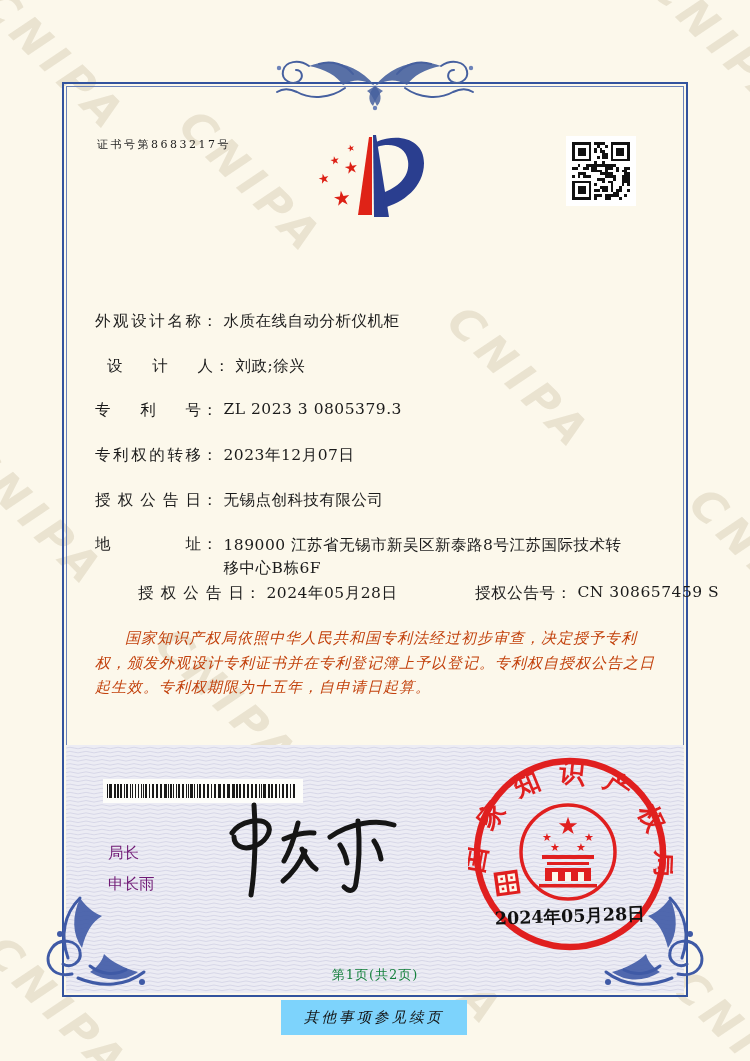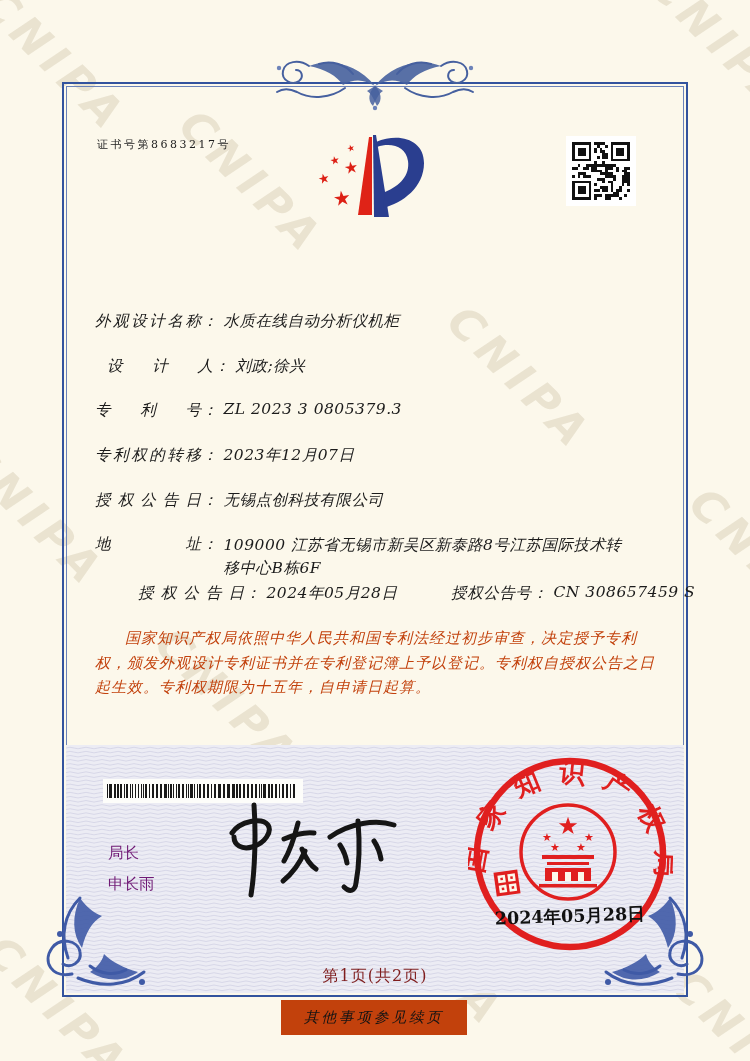--- a/index.html
+++ b/index.html
@@ -28,50 +28,50 @@
   .logo .star{position:absolute;color:#dd2015;line-height:1;
               font-family:"DejaVu Sans",sans-serif;}
 
   .qrbox{position:absolute;left:566px;top:136px;width:70px;height:70px;background:#ffffff;z-index:4;}
   .qrbox svg{position:absolute;left:6px;top:6px;}
 
   .title{position:absolute;left:62px;top:227px;width:626px;text-align:center;
          font-size:35px;font-weight:600;color:#111;letter-spacing:6px;z-index:4;}
 
   .fields{z-index:4;}
-  .frow{position:absolute;left:95px;font-size:15.5px;color:#1b1b1b;z-index:4;white-space:nowrap;font-style:italic;}
+  .frow{position:absolute;left:95px;font-size:15.5px;color:#1b1b1b;z-index:4;white-space:nowrap;}
   .frow .lbl{display:inline-block;width:106px;text-align:justify;text-align-last:justify;
              vertical-align:top;}
   .frow .colon{display:inline-block;margin-left:1px;}
   .frow .val{display:inline-block;margin-left:6px;letter-spacing:0.5px;vertical-align:top;}
   .frow .val.wrap{white-space:normal;width:408px;line-height:23px;}
-  .frow .pair2{position:absolute;left:313px;top:0;white-space:nowrap;}
+  .frow .pair2{position:absolute;left:337px;top:0;white-space:nowrap;}
   .frow .pair2 .lbl{width:80px;}
 
   .paras{position:absolute;left:95px;top:626px;width:563px;z-index:4;
          font-style:italic;font-size:15px;line-height:24.5px;color:#c2410c;
          letter-spacing:1px;}
   .paras p{margin:0 0 4px 0;text-indent:2em;}
 
   .barcode-box{position:absolute;left:103px;top:779px;width:200px;height:24px;
                background:#fdfdfa;z-index:4;}
   .barcode-box svg{position:absolute;left:4px;top:5px;}
 
   .signer{position:absolute;left:108px;top:838px;z-index:5;
           font-family:"DejaVu Sans","Liberation Sans",sans-serif;
           font-size:15.5px;color:#701a75;line-height:31px;}
   .sig-script{position:absolute;left:210px;top:793px;z-index:5;}
 
   .seal{position:absolute;left:468px;top:752px;width:205px;height:205px;z-index:5;}
 
   .pagenum{position:absolute;left:62px;top:966px;width:626px;text-align:center;
-           font-size:16px;color:#7f1d1d;z-index:5;letter-spacing:1px;}
+           font-size:13px;color:#15803d;z-index:5;letter-spacing:1px;}
 
   .contbox{position:absolute;left:281px;top:1000px;width:186px;height:35px;
-           background:#c2410c;z-index:4;text-align:center;line-height:35px;
+           background:#7dd3fc;z-index:4;text-align:center;line-height:35px;
            font-style:italic;font-size:14.5px;letter-spacing:3px;color:#141414;}
 
   .ornament-top{position:absolute;left:247px;top:48px;z-index:3;}
   .corner{position:absolute;z-index:3;}
   .corner.bl{left:38px;top:870px;}
   .corner.br{right:38px;top:870px;transform:scaleX(-1);}
 </style>
 </head>
 <body>
 
@@ -366,21 +366,21 @@
     <div class="frow" style="top:400px;">
       <span class="lbl">专利号</span><span class="colon">：</span><span class="val">ZL 2023 3 0805379.3</span>
     </div>
     <div class="frow" style="top:445px;">
       <span class="lbl">专利权的转移</span><span class="colon">：</span><span class="val">2023年12月07日</span>
     </div>
     <div class="frow" style="top:490px;">
       <span class="lbl">授权公告日</span><span class="colon">：</span><span class="val">无锡点创科技有限公司</span>
     </div>
     <div class="frow" style="top:534px;">
-      <span class="lbl">地址</span><span class="colon">：</span><span class="val wrap">109000 江苏省无锡市新吴区新泰路8号江苏国际技术转移中心B栋6F</span>
+      <span class="lbl">地址</span><span class="colon">：</span><span class="val wrap">189000 江苏省无锡市新吴区新泰路8号江苏国际技术转移中心B栋6F</span>
     </div>
     <div class="frow" style="top:583px;margin-left:43px;">
       <span class="lbl">授权公告日</span><span class="colon">：</span><span class="val">2024年05月28日</span>
       <span class="pair2">
         <span class="lbl">授权公告号</span><span class="colon">：</span><span class="val">CN 308657459 S</span>
       </span>
     </div>
   </div>
 
   <div class="paras">

